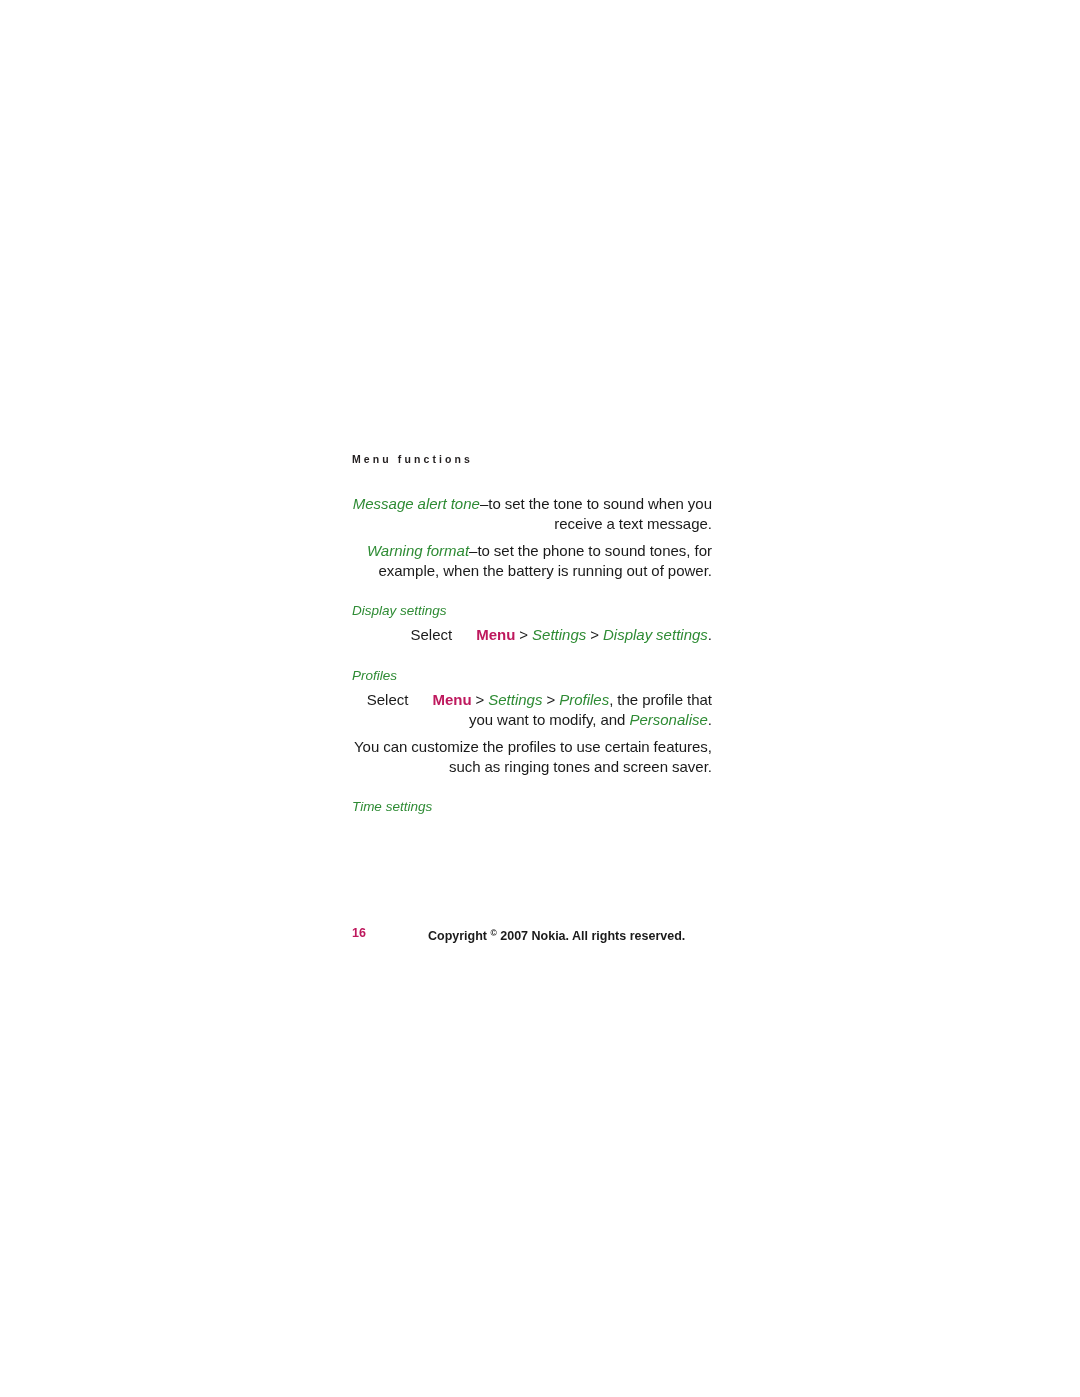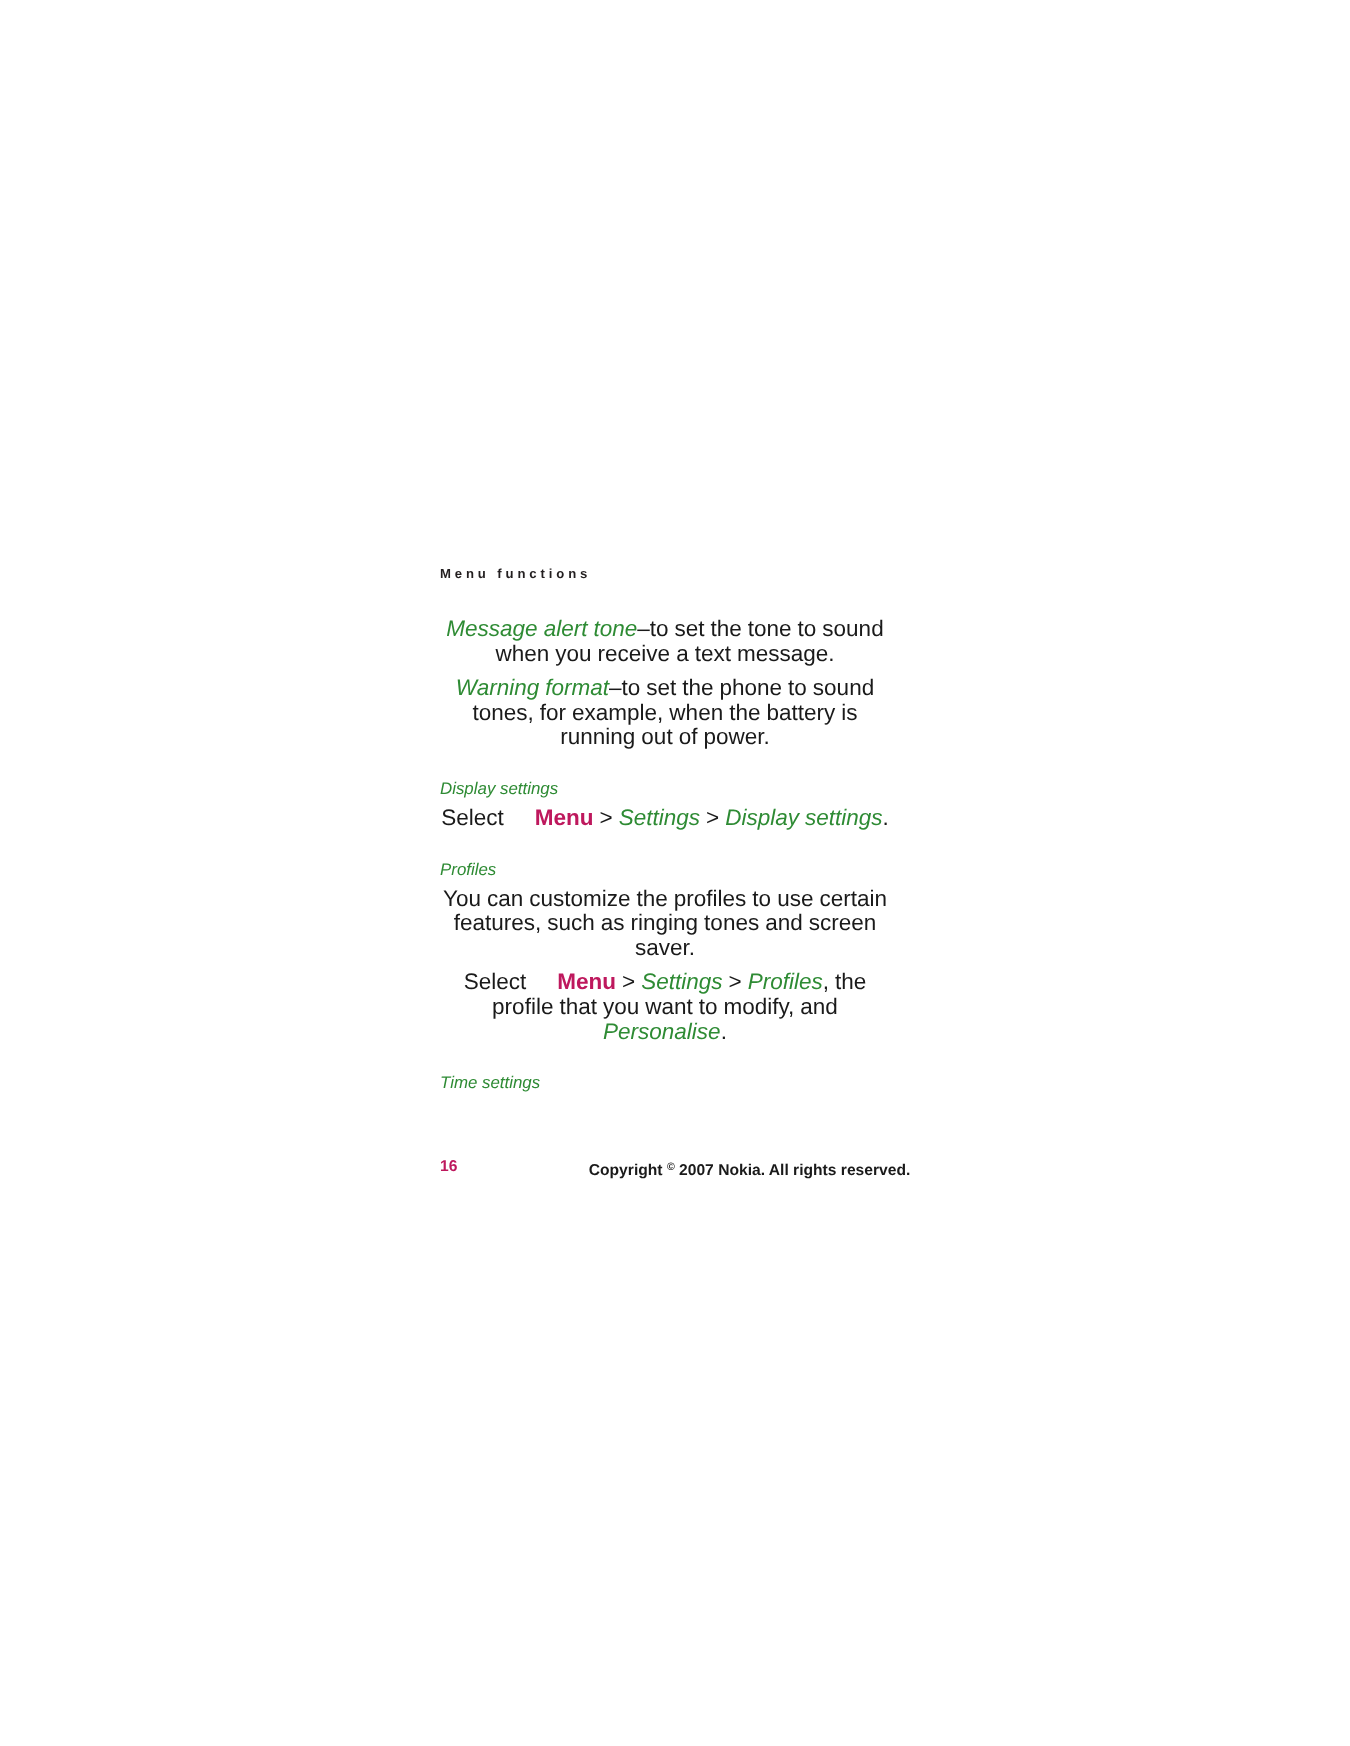--- a/index.html
+++ b/index.html
@@ -39,25 +39,25 @@
     font-size: 13.5px;
     font-style: italic;
     color: #2e8b34;
     margin: 22px 0 5px 0;
     line-height: 18px;
     font-weight: 400;
   }
 
   
   .para {
-    font-size: 18px;
+    font-size: 15px;
     color: #1a1a1a;
     line-height: 19.6px;
     margin: 0 0 8px 0;
-    text-align: center;
+    text-align: right;
     word-spacing: -0.2px;
   }
   .para:last-child { margin-bottom: 0; }
 
   
   .ui-term {
     font-style: italic;
     color: #2e8b34;
   }
   .ui-bold {
@@ -94,21 +94,20 @@
   }
   .copyright {
     position: absolute;
     left: 76px;
     top: 0;
     font-size: 12.5px;
     font-weight: 700;
     color: #1a1a1a;
     line-height: 16px;
     white-space: nowrap;
-    margin-left: 43px;
   }
   .copyright .sym {
     font-size: 8.5px;
     vertical-align: 4px;
   }
 </style>
 </head>
 <body>
 
 <div id="page">
@@ -119,23 +118,23 @@
 
   <p class="para"><span class="ui-term">Warning format</span><span class="plain">–</span><span class="plain">to set the phone to sound tones, for example, when the battery is running out of power.</span></p>
 
   <h2 class="section-heading">Display settings</h2>
 
   <p class="para"><span class="plain">Select </span><span class="ui-bold">Menu</span><span class="sep"> &gt; </span><span class="ui-term">Settings</span><span class="sep"> &gt; </span><span class="ui-term">Display settings</span><span class="plain">.</span></p>
 
 
   <h2 class="section-heading">Profiles</h2>
 
+  <p class="para"><span class="plain">Select </span><span class="ui-bold">Menu</span><span class="sep"> &gt; </span><span class="ui-term">Settings</span><span class="sep"> &gt; </span><span class="ui-term">Profiles</span><span class="plain">, the profile that you want to modify, and </span><span class="ui-term">Personalise</span><span class="plain">.</span></p>
+
   <p class="para">You can customize the profiles to use certain features, such as ringing tones and screen saver.</p>
-
-  <p class="para"><span class="plain">Select </span><span class="ui-bold">Menu</span><span class="sep"> &gt; </span><span class="ui-term">Settings</span><span class="sep"> &gt; </span><span class="ui-term">Profiles</span><span class="plain">, the profile that you want to modify, and </span><span class="ui-term">Personalise</span><span class="plain">.</span></p>
 
   <h2 class="section-heading">Time settings</h2>
 
 
 </div>
 
 <div id="footer">
   <span class="folio">16</span>
   <span class="copyright"><span>Copyright </span><span class="sym">©</span><span> 2007 Nokia. All rights reserved.</span></span>
 </div>

